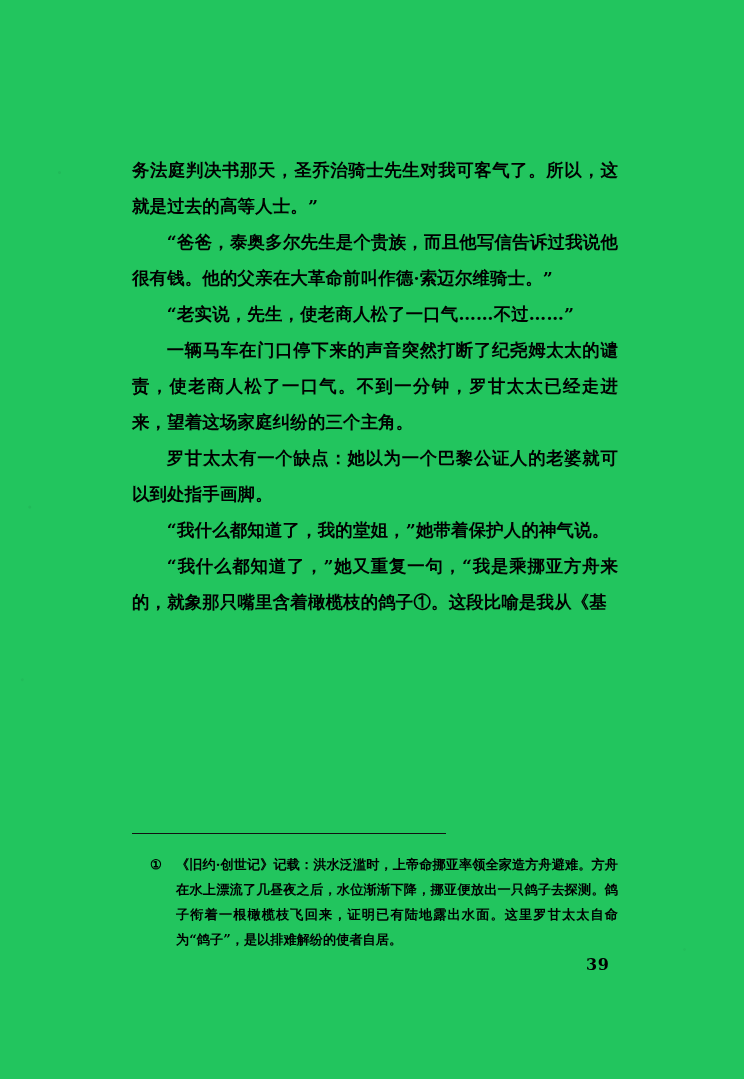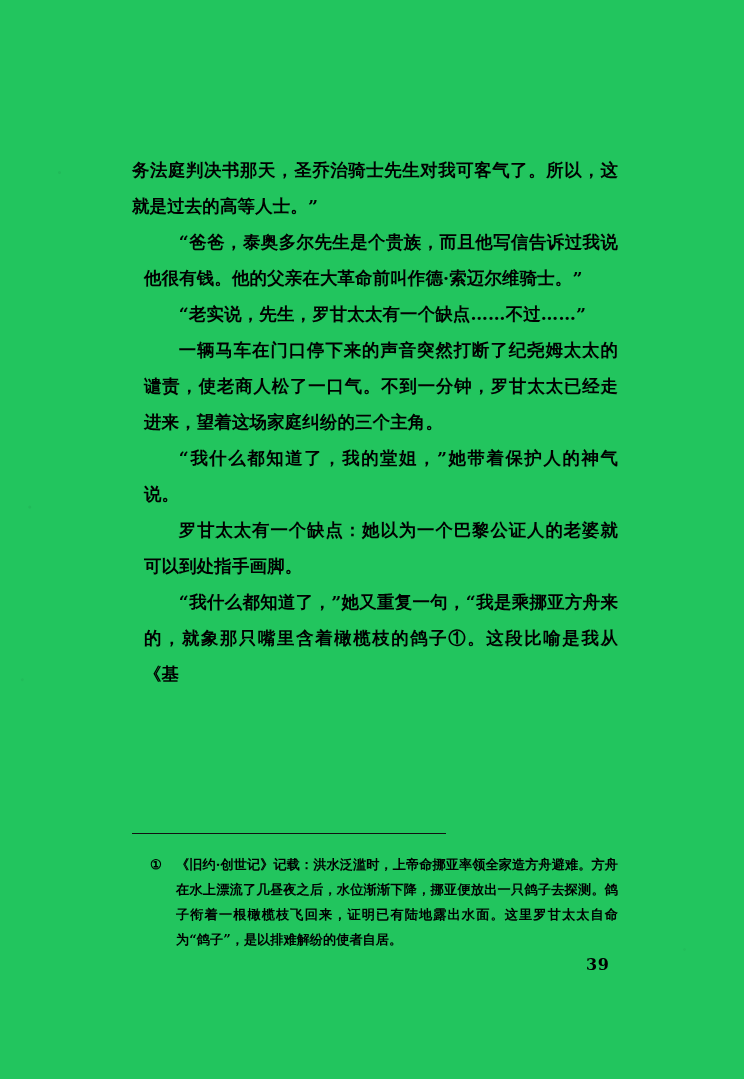--- a/index.html
+++ b/index.html
@@ -50,21 +50,20 @@
     letter-spacing: 0.2px;
     font-weight: 600;
   }
 
   .body-text p {
     margin: 0;
     text-indent: 0;
   }
   .body-text p.indent {
     text-indent: 2em;
-    margin-left: 12px;
   }
 
   .fn-rule {
     position: absolute;
     left: 132px;
     top: 833px;
     width: 314px;
     height: 0;
     border-top: 1.6px solid #111;
   }
@@ -104,24 +103,24 @@
   }
 </style>
 </head>
 <body>
 
 <div class="page">
 
   <div class="body-text">
     <p class="">务法庭判决书那天，圣乔治骑士先生对我可客气了。所以，这就是过去的高等人士。”</p>
     <p class="indent">“爸爸，泰奥多尔先生是个贵族，而且他写信告诉过我说他很有钱。他的父亲在大革命前叫作德·索迈尔维骑士。”</p>
-    <p class="indent">“老实说，先生，罗甘太太有一个缺点……不过……”</p>
+    <p class="indent">“老实说，先生，使老商人松了一口气……不过……”</p>
     <p class="indent">一辆马车在门口停下来的声音突然打断了纪尧姆太太的谴责，使老商人松了一口气。不到一分钟，罗甘太太已经走进来，望着这场家庭纠纷的三个主角。</p>
+    <p class="indent">罗甘太太有一个缺点：她以为一个巴黎公证人的老婆就可以到处指手画脚。</p>
     <p class="indent">“我什么都知道了，我的堂姐，”她带着保护人的神气说。</p>
-    <p class="indent">罗甘太太有一个缺点：她以为一个巴黎公证人的老婆就可以到处指手画脚。</p>
     <p class="indent">“我什么都知道了，”她又重复一句，“我是乘挪亚方舟来的，就象那只嘴里含着橄榄枝的鸽子①。这段比喻是我从《基</p>
   </div>
 
   <div class="fn-rule"></div>
 
   <div class="footnote">
     <div class="fn-row">
       <span class="fn-marker">①</span>
       <span class="fn-body">《旧约·创世记》记载：洪水泛滥时，上帝命挪亚率领全家造方舟避难。方舟在水上漂流了几昼夜之后，水位渐渐下降，挪亚便放出一只鸽子去探测。鸽子衔着一根橄榄枝飞回来，证明已有陆地露出水面。这里罗甘太太自命为“鸽子”，是以排难解纷的使者自居。</span>
     </div>

